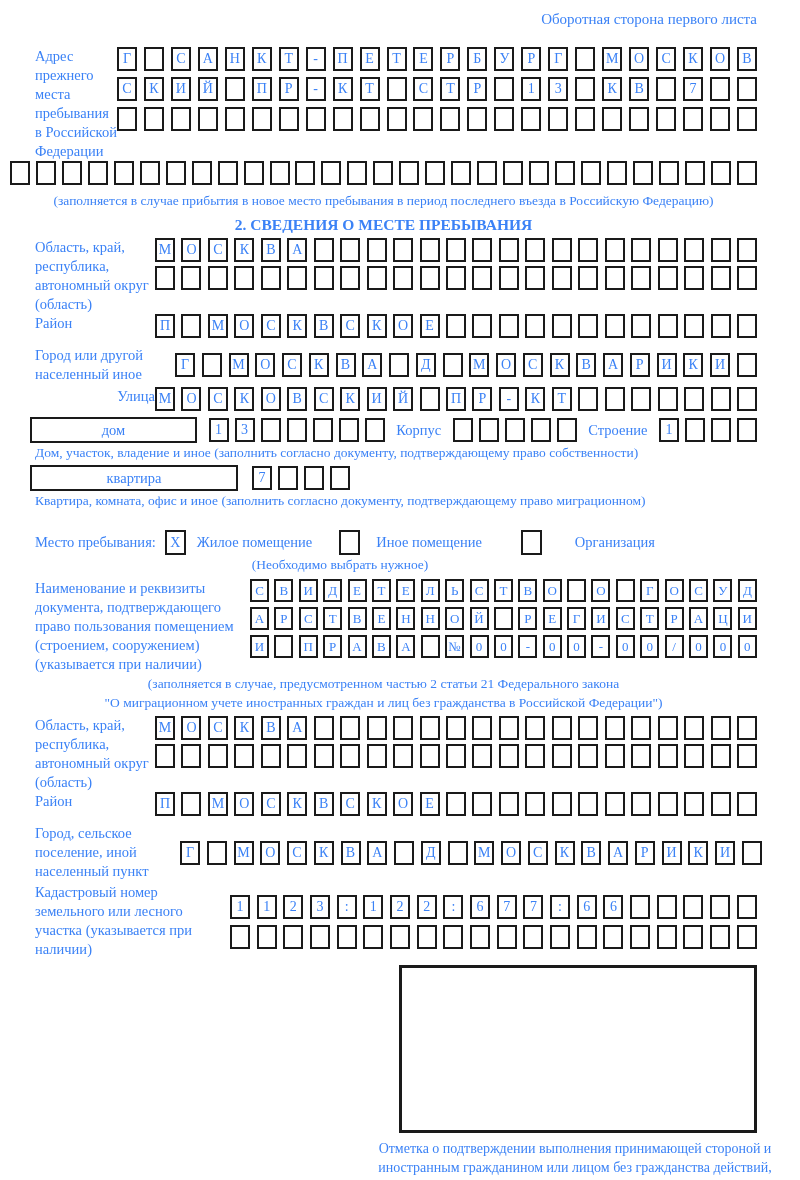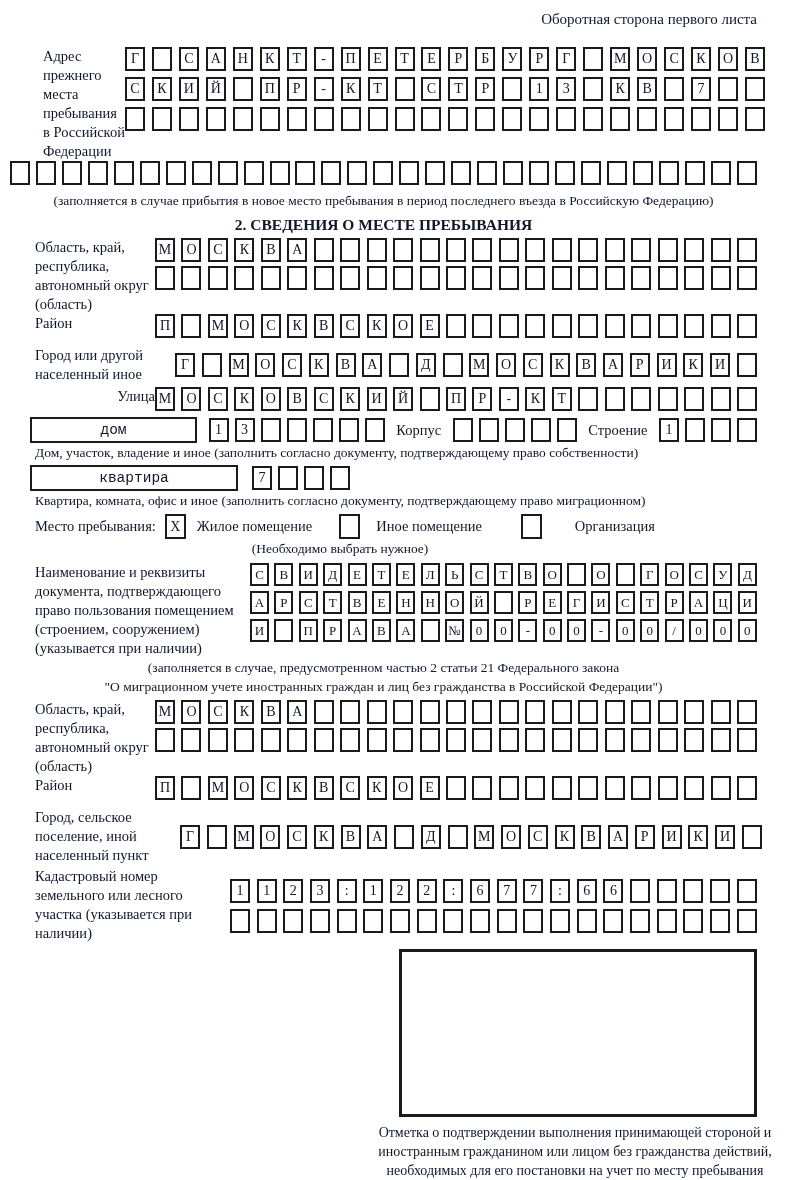--- a/index.html
+++ b/index.html
@@ -1,21 +1,21 @@
 <!DOCTYPE html>
 <html><head>
 <meta charset="utf-8">
 <style>
   html,body{margin:0;padding:0;background:#fff;}
   .page{
     position:relative;
     width:800px;height:1180px;
     overflow:hidden;
     font-family:"Liberation Serif", serif;
-    color:#0f172a;background:#fff;
+    color:#3b82f6;background:#fff;
     font-size:14.5px;line-height:19px;
   }
   .hdr{margin:10px 43px 0 0;text-align:right;font-size:15px;}
   .centered{width:767px;text-align:center;}
   .note{font-size:13.5px;}
   .sec-title{font-weight:bold;font-size:15.5px;margin-top:5px;}
   .frow{display:flex;align-items:flex-start;}
   .frow.vcenter{align-items:center;}
   .lbl{margin-left:35px;flex:none;}
   .cellcol{flex:none;}
@@ -24,37 +24,37 @@
     flex:none;box-sizing:border-box;
     width:20px;height:24px;
     border:2px solid #1a1a1a;
     display:flex;align-items:center;justify-content:center;
     font-size:14px;line-height:1;background:#fff;
   }
   .cells.sm .cell{width:19px;height:23px;font-size:13px;}
   .widebox{
     box-sizing:border-box;border:2px solid #1a1a1a;height:26px;
     display:flex;align-items:center;justify-content:center;
-    flex:none;background:#fff;font-size:14.5px;font-family:Liberation Mono, monospace;
+    flex:none;background:#fff;font-size:14.5px;
   }
   .houserow{display:flex;align-items:center;justify-content:space-between;width:727px;margin-left:30px;}
   .kvrow{display:flex;align-items:center;width:727px;margin-left:30px;}
   .inline-lab{flex:none;font-size:14.5px;}
-  .chkrow{display:flex;align-items:center;margin-left:35px;margin-top:4px;}
+  .chkrow{display:flex;align-items:center;margin-left:35px;margin-top:20px;}
   .chk{
     box-sizing:border-box;width:21px;height:25px;border:2px solid #1a1a1a;
     display:flex;align-items:center;justify-content:center;
     font-size:14px;flex:none;background:#fff;
   }
   .stampbox{
     box-sizing:border-box;width:358px;height:168px;
     border:3px solid #1a1a1a;margin:6px 0 0 399px;background:#fff;
   }
   .stampnote{width:430px;margin:6px 0 0 360px;text-align:center;font-size:14px;line-height:19px;}
-  .mt2{margin-top:2px;}.mt3{margin-top:3px;text-align:right;}.mt4{margin-top:4px;}.mt5{margin-top:5px;}.mt18{margin-top:18px;padding-left:8px;}
+  .mt2{margin-top:2px;}.mt3{margin-top:3px;text-align:right;}.mt4{margin-top:4px;}.mt5{margin-top:5px;}.mt18{margin-top:18px;}
 </style>
 </head>
 <body>
 
 <div class="page">
 
   <div class="hdr">Оборотная сторона первого листа</div>
 
   <div class="frow mt18">
     <div class="lbl" style="width:82px;">Адрес прежнего места пребывания в Российской Федерации</div>

